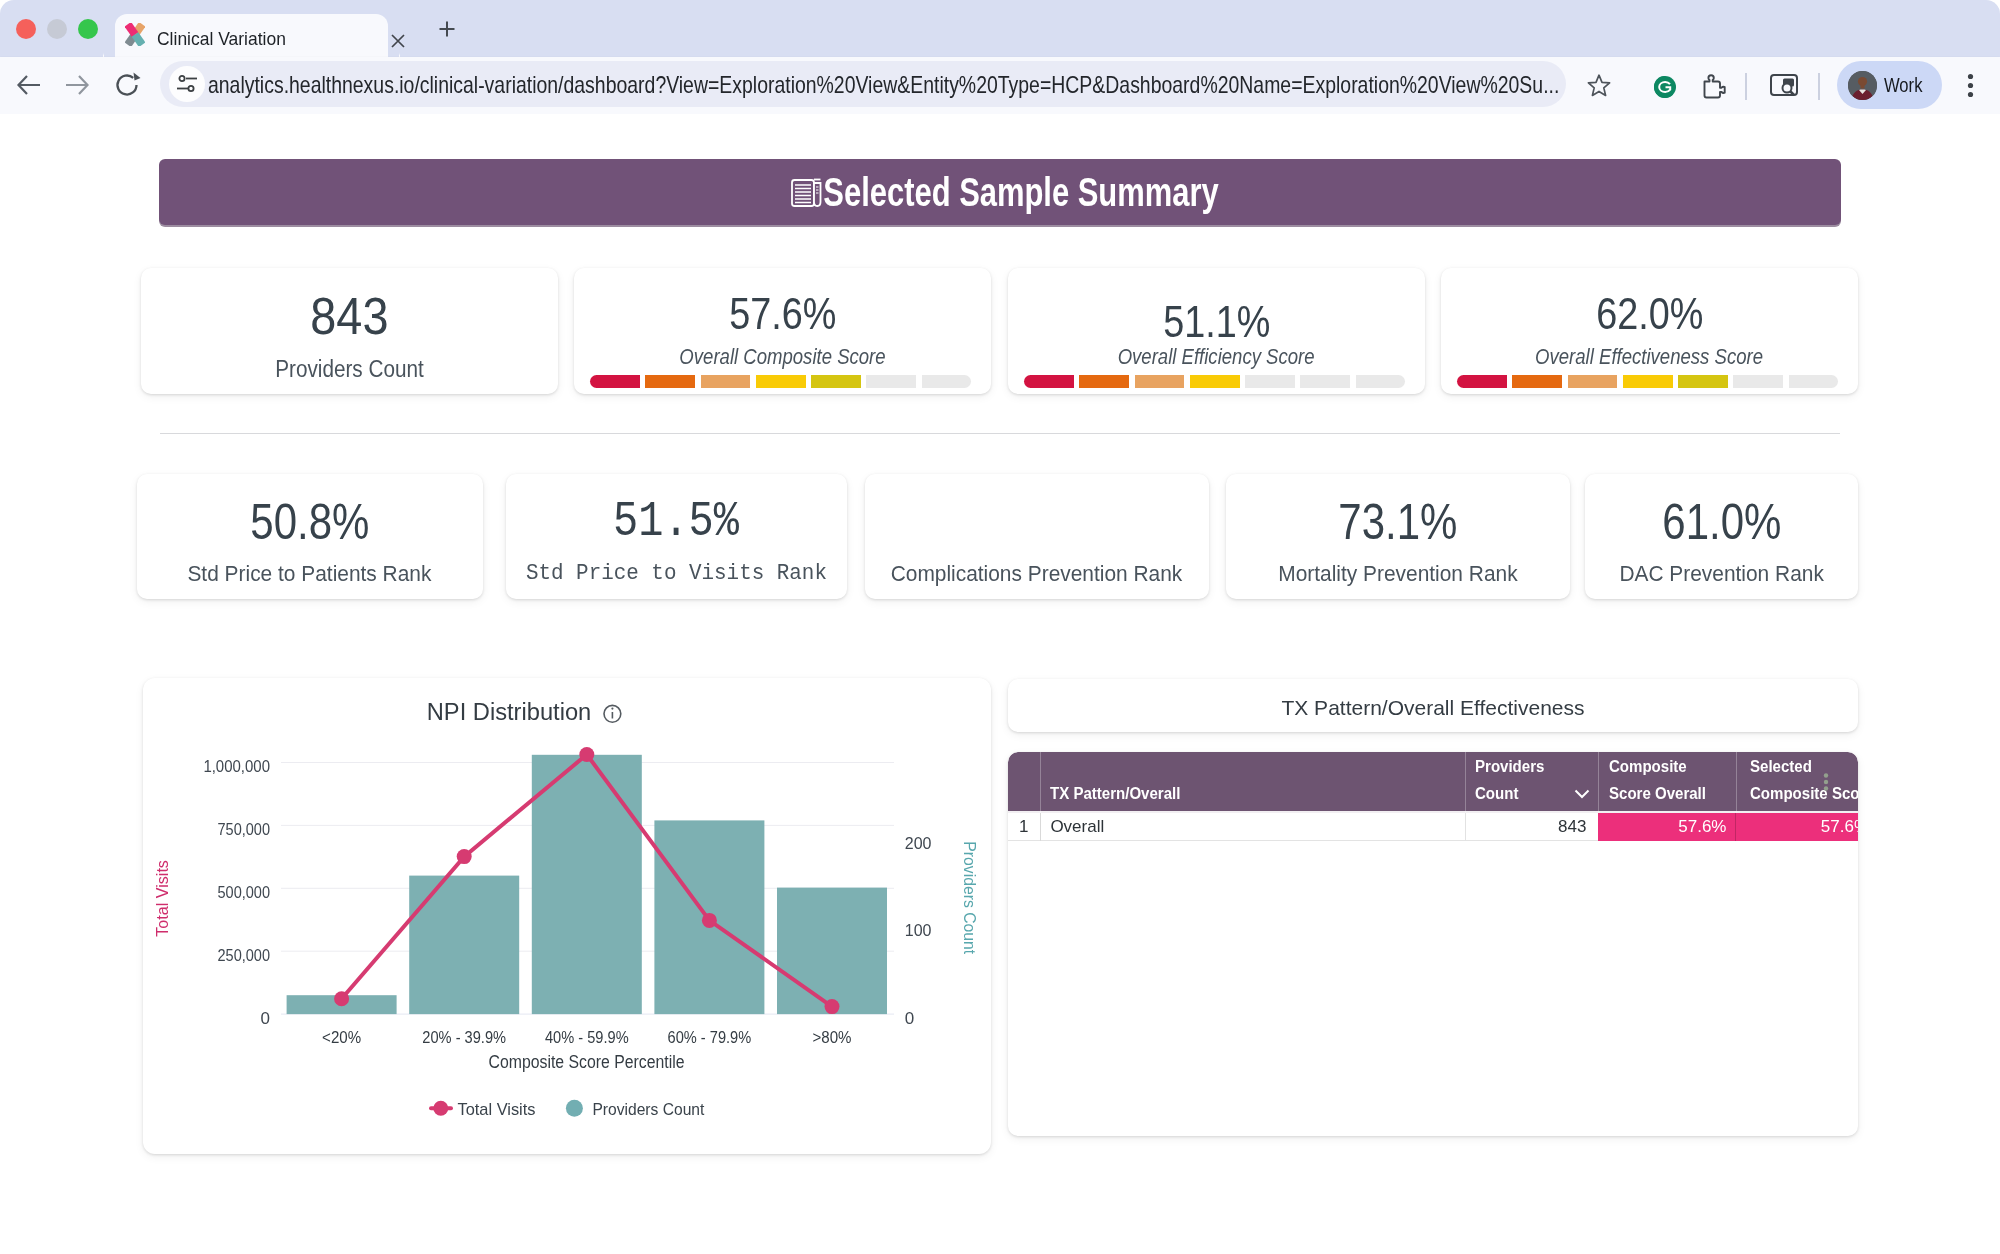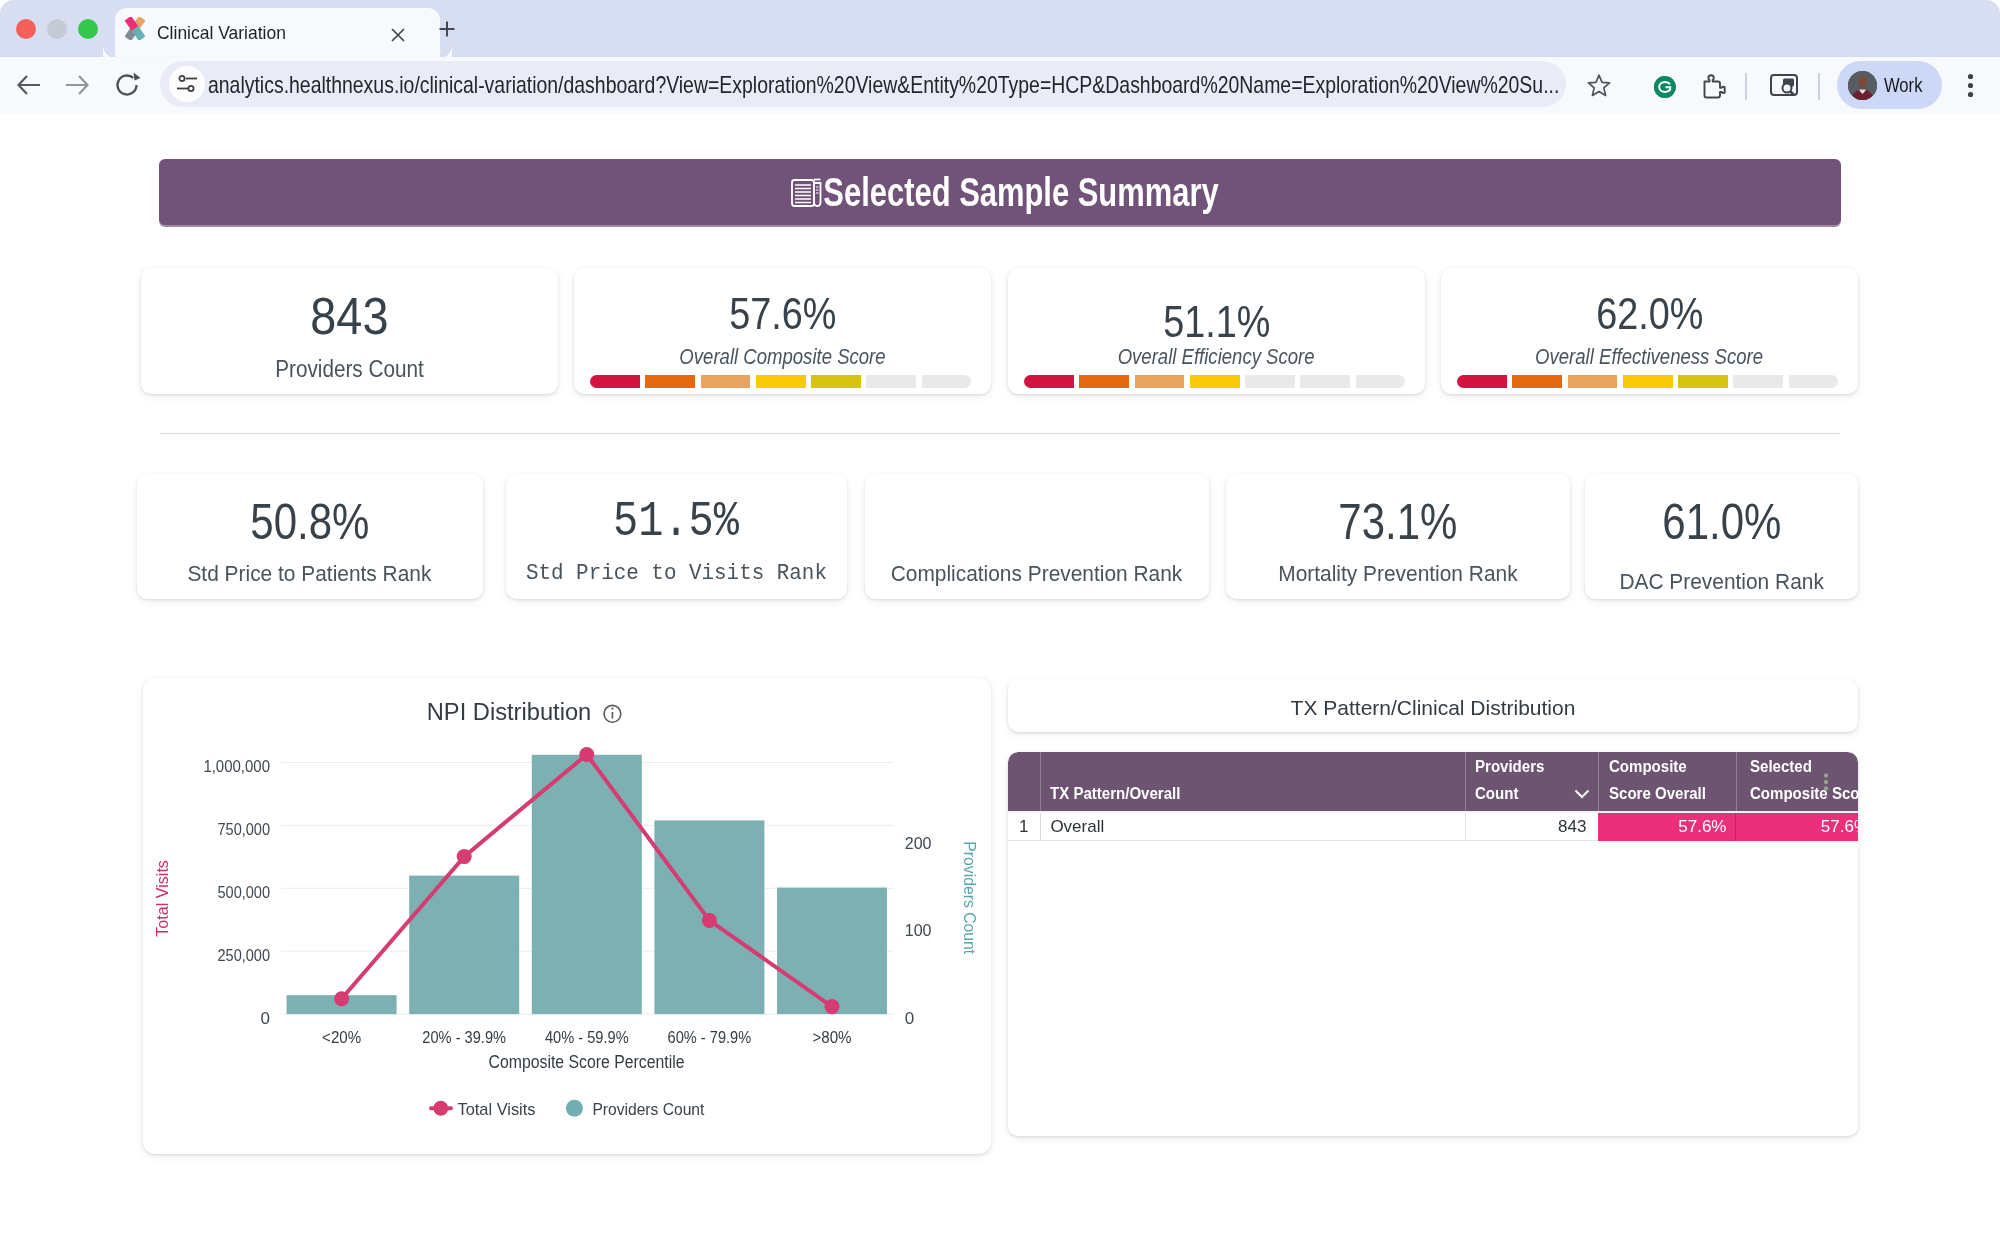--- a/index.html
+++ b/index.html
@@ -1,20 +1,20 @@
 <!DOCTYPE html>
 <html><head>
 <meta charset="utf-8">
 <style>
 * { margin:0; padding:0; box-sizing:border-box; }
 html,body { width:2000px; height:1254px; background:#fff; font-family:"Liberation Sans", sans-serif; overflow:hidden; }
 
 #tabbar { position:absolute; left:0; top:0; width:2000px; height:57px; background:#d8def2; border-radius:14px 14px 0 0; }
 .tl { position:absolute; top:19px; width:20px; height:20px; border-radius:50%; }
-#tab { position:absolute; left:115px; top:8px; width:325px; height:50px; background:#f8f9fd; border-radius:12px 12px 0 0;text-align:center; }
+#tab { position:absolute; left:115px; top:14px; width:273px; height:50px; background:#f8f9fd; border-radius:12px 12px 0 0;text-align:center; }
 #tab:before, #tab:after { content:""; position:absolute; bottom:0; width:12px; height:12px; }
 #tab:before { left:-12px; background:radial-gradient(circle at 0 0, transparent 11.5px, #f8f9fd 12px); transform:scaleX(-1); }
 #tab:after { right:-12px; background:radial-gradient(circle at 0 0, transparent 11.5px, #f8f9fd 12px); }
 #tabtitle { position:absolute; left:42px; top:14px; font-size:19px; color:#1d2126; display:inline-block; transform:scaleX(0.92); transform-origin:0 0; white-space:nowrap; }
 #toolbar { position:absolute; left:0; top:57px; width:2000px; height:57px; background:#f8f9fd; box-shadow:0 1px 2px rgba(0,0,0,0.18); }
 #pill { position:absolute; left:160px; top:4px; width:1406px; height:46px; background:#e9ebf6; border-radius:23px; }
 #pillcirc { position:absolute; left:9px; top:5px; width:36px; height:36px; background:#fdfdfe; border-radius:50%; }
 #url { position:absolute; left:48px; top:10px; font-size:24px; color:#23262b; white-space:nowrap; transform:scaleX(0.81); transform-origin:0 0; }
 #workchip { position:absolute; left:1837px; top:4px; width:105px; height:48px; background:#ccd8f6; border-radius:24px; }
 #workavatar { position:absolute; left:11px; top:10px; width:29px; height:29px; border-radius:50%; background:#555a60; overflow:hidden; }
@@ -200,21 +200,21 @@
   </div>
   <div class="card" style="left:864.5px; top:360px; width:344.5px; height:125px;">
     <div class="lbl lbl2" style="top:86.6px;"><span style="transform:scaleX(0.95);">Complications Prevention Rank</span></div>
   </div>
   <div class="card" style="left:1225.5px; top:360px; width:344.5px; height:125px;">
     <div class="num num2" style="top:18.6px;"><span>73.1%</span></div>
     <div class="lbl lbl2" style="top:86.6px;"><span style="transform:scaleX(0.95);">Mortality Prevention Rank</span></div>
   </div>
   <div class="card" style="left:1585px; top:360px; width:273px; height:125px;">
     <div class="num num2" style="top:18.6px;"><span>61.0%</span></div>
-    <div class="lbl lbl2" style="top:86.6px;margin-top:8px;"><span style="transform:scaleX(0.95);">DAC Prevention Rank</span></div>
+    <div class="lbl lbl2" style="top:86.6px;"><span style="transform:scaleX(0.95);">DAC Prevention Rank</span></div>
   </div>
 
   <div class="card" style="left:143px; top:564px; width:848px; height:476px; border-radius:12px;">
     <svg width="848" height="476" viewBox="0 0 848 476">
       <text x="366" y="42" text-anchor="middle" font-size="23" fill="#343c43" textLength="164.5" lengthAdjust="spacingAndGlyphs">NPI Distribution</text>
       <g stroke="#555b61" stroke-width="1.6" fill="none">
         <circle cx="469.4" cy="35.8" r="8.4"></circle>
         <path d="M469.4 34 L469.4 40.5"></path>
       </g>
       <circle cx="469.4" cy="30.6" r="1.1" fill="#555b61"></circle>
@@ -273,21 +273,21 @@
       <g>
         <rect x="286" y="428.3" width="24" height="4" rx="2" fill="#d63b71"></rect>
         <circle cx="297.8" cy="430.3" r="7.5" fill="#d63b71"></circle>
         <text x="314.5" y="436.5" font-size="17" fill="#3a434b" textLength="78" lengthAdjust="spacingAndGlyphs">Total Visits</text>
         <circle cx="431.4" cy="430.3" r="8.5" fill="#72aeb2"></circle>
         <text x="449.4" y="436.5" font-size="17" fill="#3a434b" textLength="112" lengthAdjust="spacingAndGlyphs">Providers Count</text>
       </g>
     </svg>
   </div>
 
-  <div id="ttitle"><span class="t">TX Pattern/Clinical Distribution</span></div>
+  <div id="ttitle"><span class="t">TX Pattern/Overall Effectiveness</span></div>
 
   <div id="tpanel">
     <div id="thead">
       <div class="hsep" style="left:31.6px;"></div>
       <div class="hsep" style="left:457.4px;"></div>
       <div class="hsep" style="left:590.3px;"></div>
       <div class="hsep" style="left:727.5px;"></div>
       <div class="hcell" style="left:42.4px; top:27.7px;">TX Pattern/Overall</div>
       <div class="hcell" style="left:467px; top:1px;">Providers<br>Count</div>
       <svg style="position:absolute;left:566px;top:37px;" width="16" height="10" viewBox="0 0 16 10">

